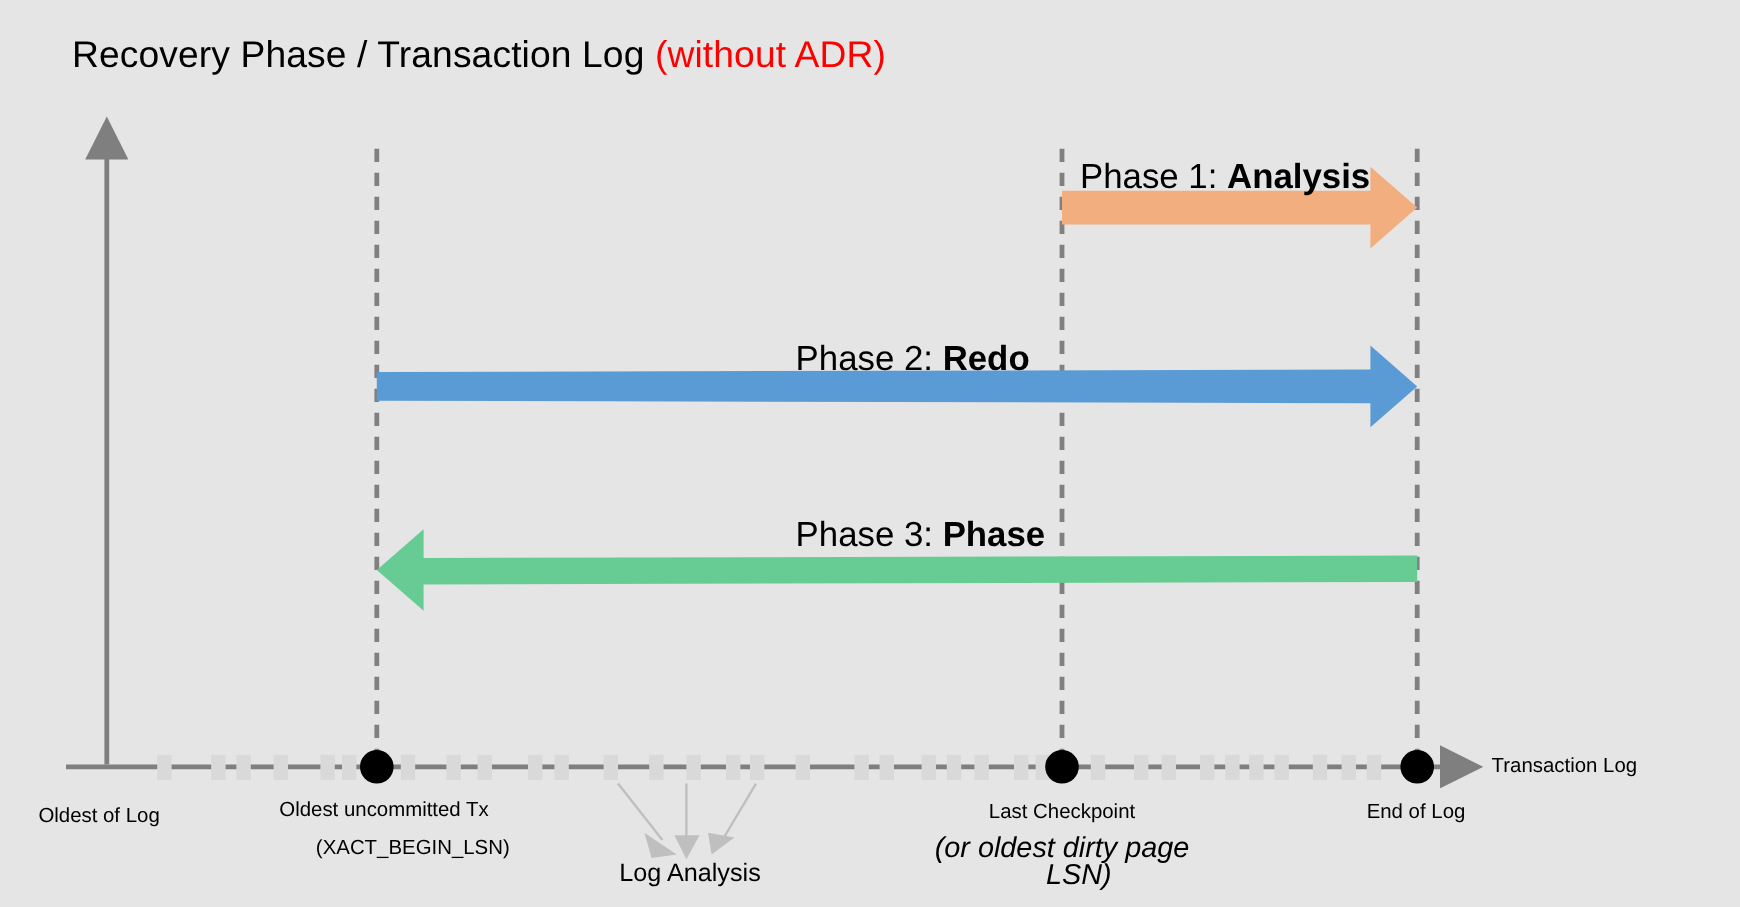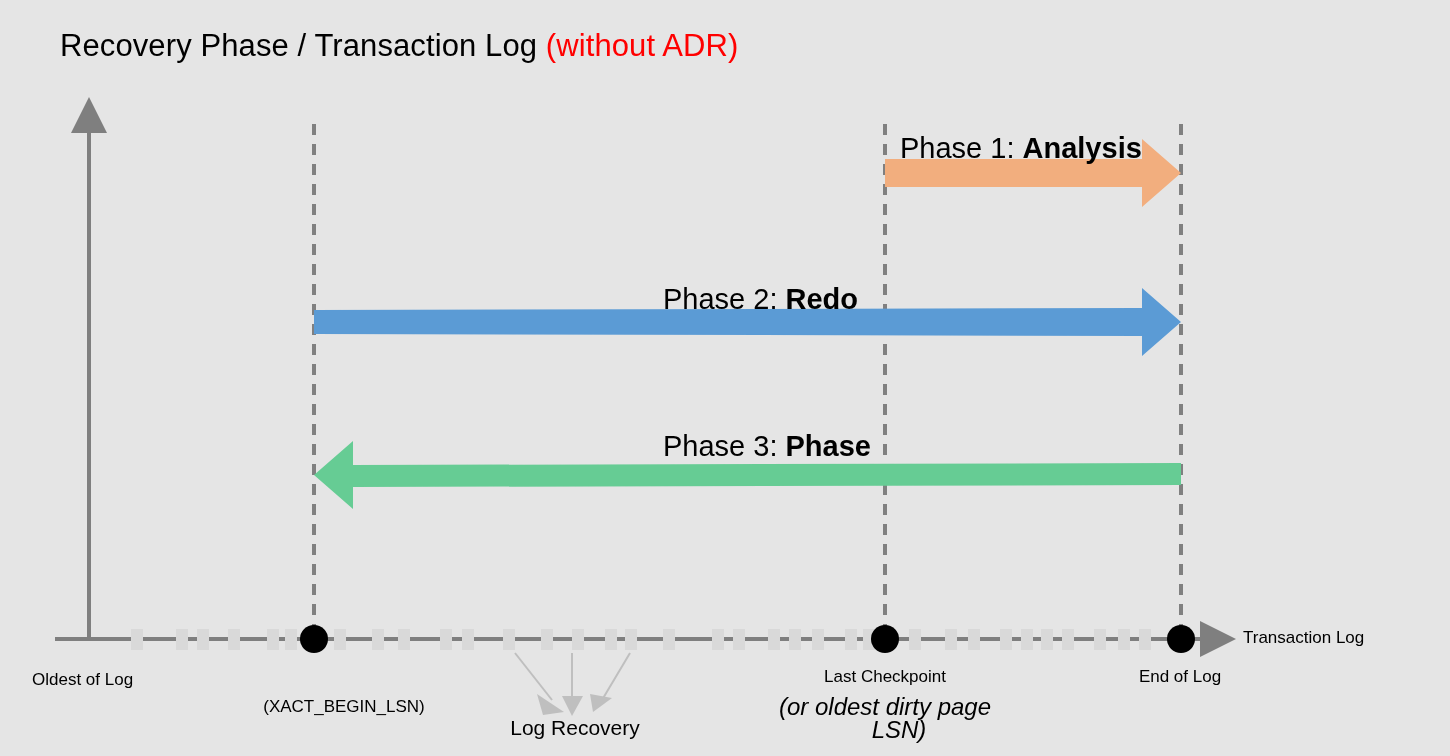--- a/index.html
+++ b/index.html
@@ -180,25 +180,26 @@
   <div class="lbl phase-lbl" style="left:663px; top:284px;">
     <span>Phase 2: </span><b>Redo</b>
   </div>
 
   <div class="lbl phase-lbl" style="left:663px; top:431px;">
     <span>Phase 3: </span><b>Phase</b>
   </div>
 
   <div class="lbl axis-lbl" style="left:32px; top:666px;">Oldest of Log</div>
 
+  <div class="lbl axis-lbl center" style="left:320px; top:661px;">Oldest uncommitted Tx</div>
   <div class="lbl axis-lbl center" style="left:320px; top:693px;margin-left:24px;">(XACT_BEGIN_LSN)</div>
 
   <div class="lbl axis-lbl center" style="left:885px; top:663px;">Last Checkpoint</div>
   <div class="lbl axis-sub" style="left:885px; top:694px;">(or oldest dirty page</div>
   <div class="lbl axis-sub" style="left:899px; top:717px;">LSN)</div>
 
   <div class="lbl axis-lbl center" style="left:1180px; top:663px;">End of Log</div>
 
   <div class="lbl axis-lbl" style="left:1243px; top:624px;">Transaction Log</div>
 
-  <div class="lbl small-lbl" style="left:575px; top:715px;">Log Recovery</div>
+  <div class="lbl small-lbl" style="left:575px; top:715px;">Log Analysis</div>
 
 </div>
 
 </body></html>

